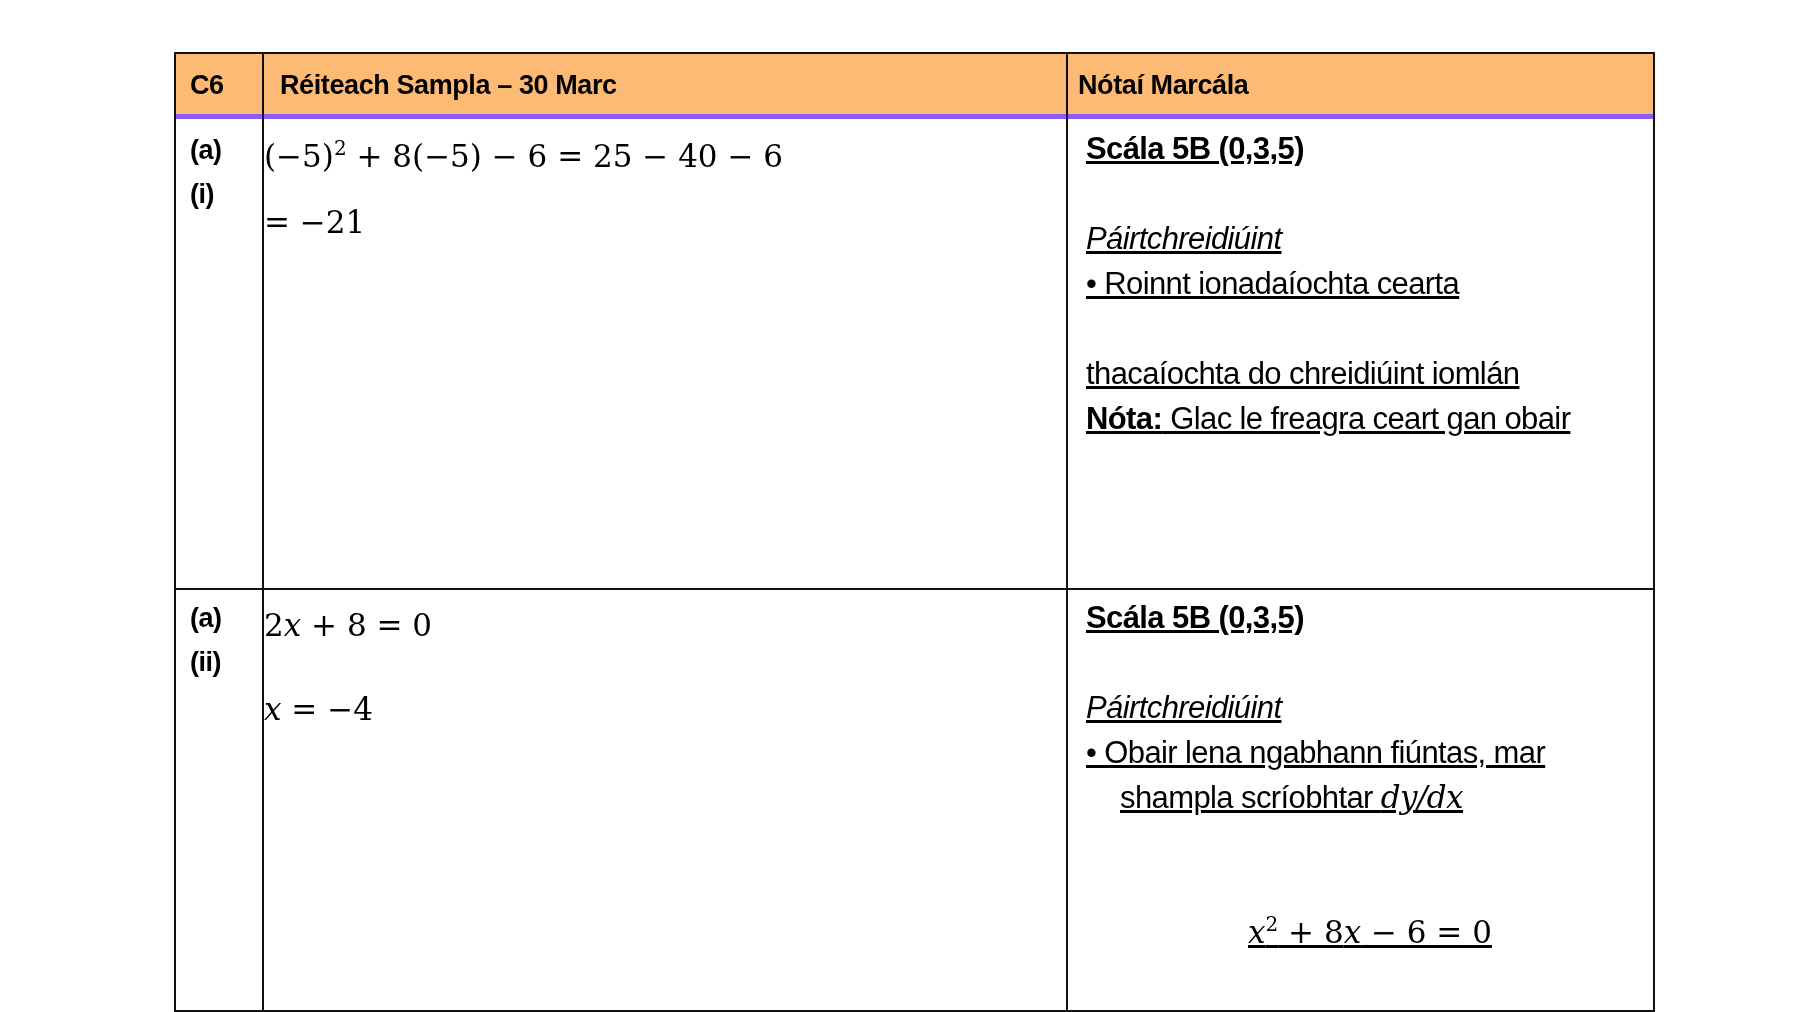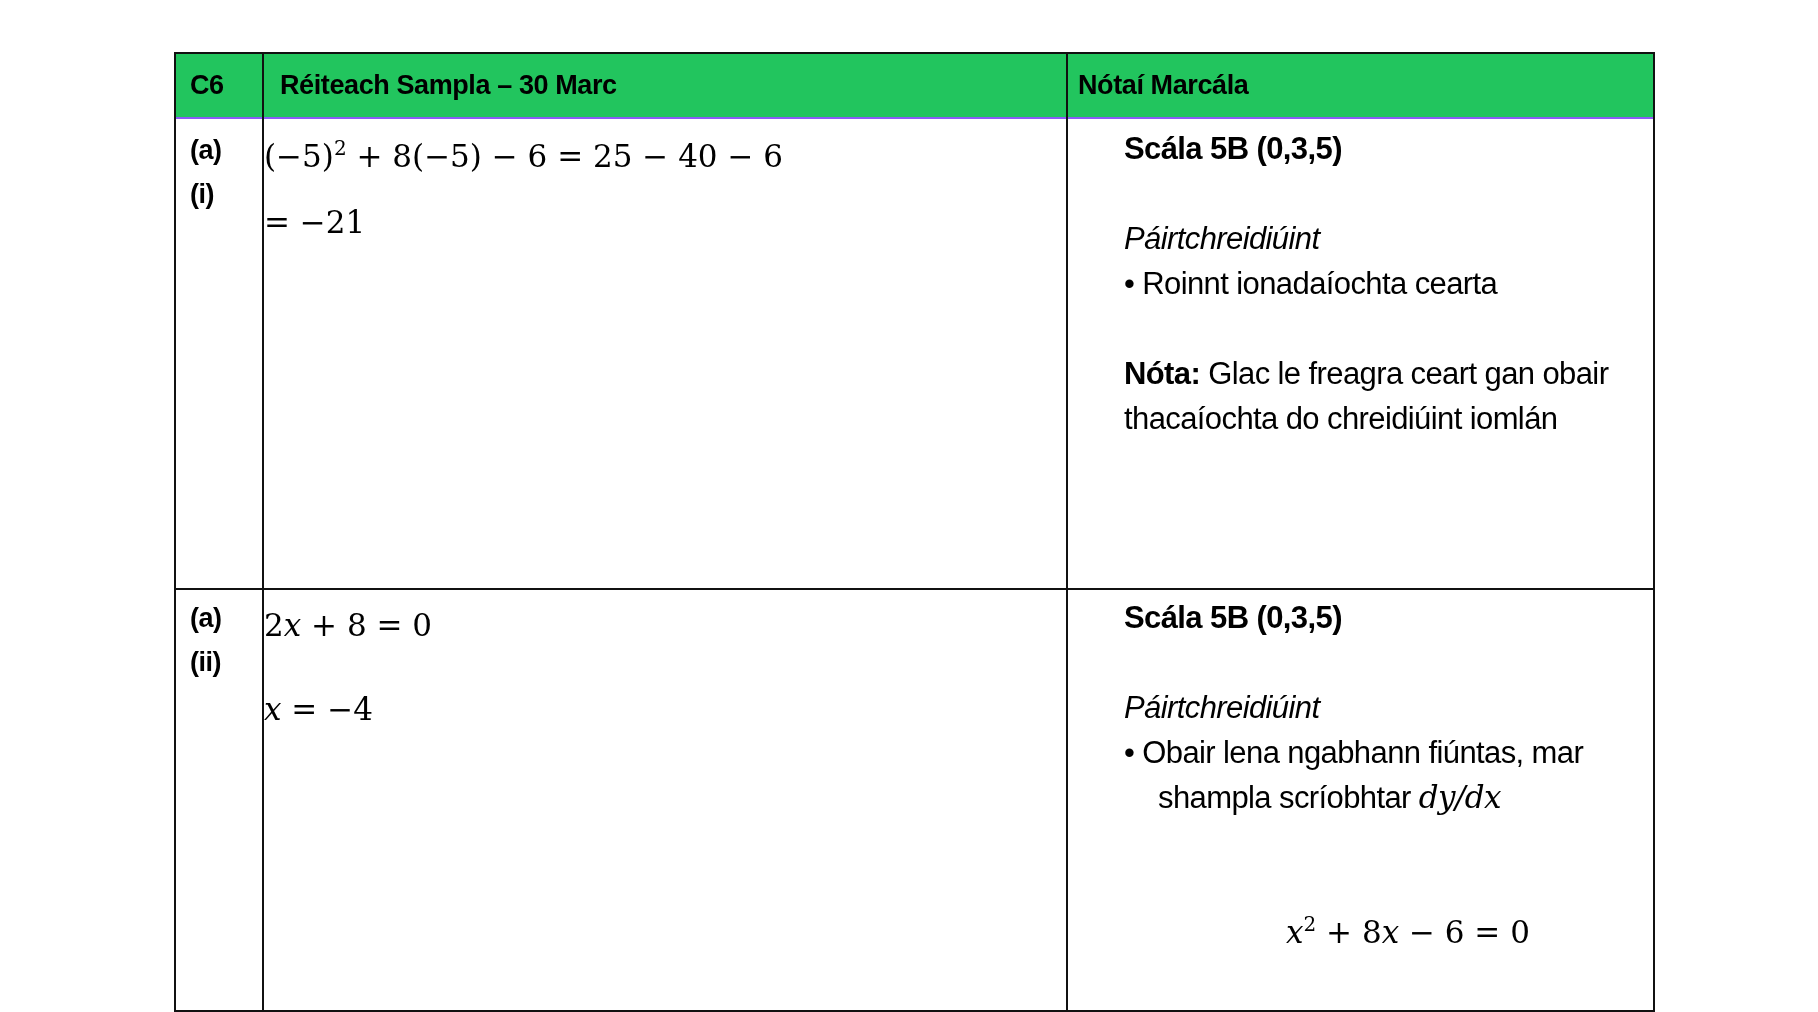--- a/index.html
+++ b/index.html
@@ -1,30 +1,30 @@
 <!DOCTYPE html>
 <html><head>
 <meta charset="utf-8">
 <style>
   html, body { margin: 0; padding: 0; background: #ffffff; }
   body { width: 1818px; height: 1012px; position: relative; overflow: hidden;
          font-family: "Liberation Sans", "DejaVu Sans", sans-serif; color: #000; }
   .table { position: absolute; left: 174px; top: 52px; width: 1481px; height: 1000px;
            border-left: 2px solid #111; border-right: 2px solid #111; border-top: 2px solid #111; box-sizing: border-box; }
-  .header { position: absolute; left: 0; top: 0; width: 100%; height: 65px; background: #22c55e;
-            border-bottom: 2px solid #8b5cf6; box-sizing: border-box; }
+  .header { position: absolute; left: 0; top: 0; width: 100%; height: 65px; background: #fdba74;
+            border-bottom: 5px solid #8b5cf6; box-sizing: border-box; }
   .vline { position: absolute; top: 0; width: 2px; background: #111; height: 100%; }
   .hline { position: absolute; left: 0; width: 100%; height: 2px; background: #111; }
   .hcell { position: absolute; top: 0; height: 63px; display: flex; align-items: center;
            font-weight: bold; font-size: 27px; letter-spacing: -0.4px; }
   .qlabel { position: absolute; font-weight: bold; font-size: 27px; line-height: 44px; letter-spacing: -0.5px; }
   .math { position: absolute; font-family: "DejaVu Serif", "Liberation Serif", serif; font-size: 31px;
           white-space: nowrap; text-align: left; }
   .math i { font-style: italic; }
-  .notes { position: absolute; left: 948px; width: 560px; font-size: 31px; line-height: 45px; letter-spacing: -0.6px; }
+  .notes { position: absolute; left: 910px; width: 560px; font-size: 31px; line-height: 45px; letter-spacing: -0.6px; text-decoration: underline; }
   .notes .b { font-weight: bold; }
   .notes .it { font-style: italic; }
   .notes .line { white-space: nowrap; }
   .notes .gap { height: 45px; }
   .indent { padding-left: 34px; }
   sup { font-size: 20px; vertical-align: 12px; line-height: 0; }
 </style>
 </head>
 <body>
 
@@ -50,22 +50,22 @@
 
   <div class="math" style="left:88px; width:802px; top:84px;"><span>(−5)</span><sup>2</sup><span> + 8(−5) − 6 = 25 − 40 − 6</span></div>
   <div class="math" style="left:88px; width:676px; top:150px;">= −21</div>
 
   <div class="notes" style="top:72px;">
     <div class="line b">Scála 5B (0,3,5)</div>
     <div class="gap"></div>
     <div class="line it">Páirtchreidiúint</div>
     <div class="line">• Roinnt ionadaíochta cearta</div>
     <div class="gap"></div>
+    <div class="line">thacaíochta do chreidiúint iomlán</div>
     <div class="line"><span class="b">Nóta:</span><span> Glac le freagra ceart gan obair</span></div>
-    <div class="line">thacaíochta do chreidiúint iomlán</div>
   </div>
 
   <div class="qlabel" style="left:14px; top:542px;">
     <div>(a)</div>
     <div>(ii)</div>
   </div>
 
   <div class="math" style="left:88px; width:899px; top:553px;"><span>2</span><i>x</i><span> + 8 = 0</span></div>
   <div class="math" style="left:88px; width:728px; top:637px;"><i>x</i><span> = −4</span></div>
 

